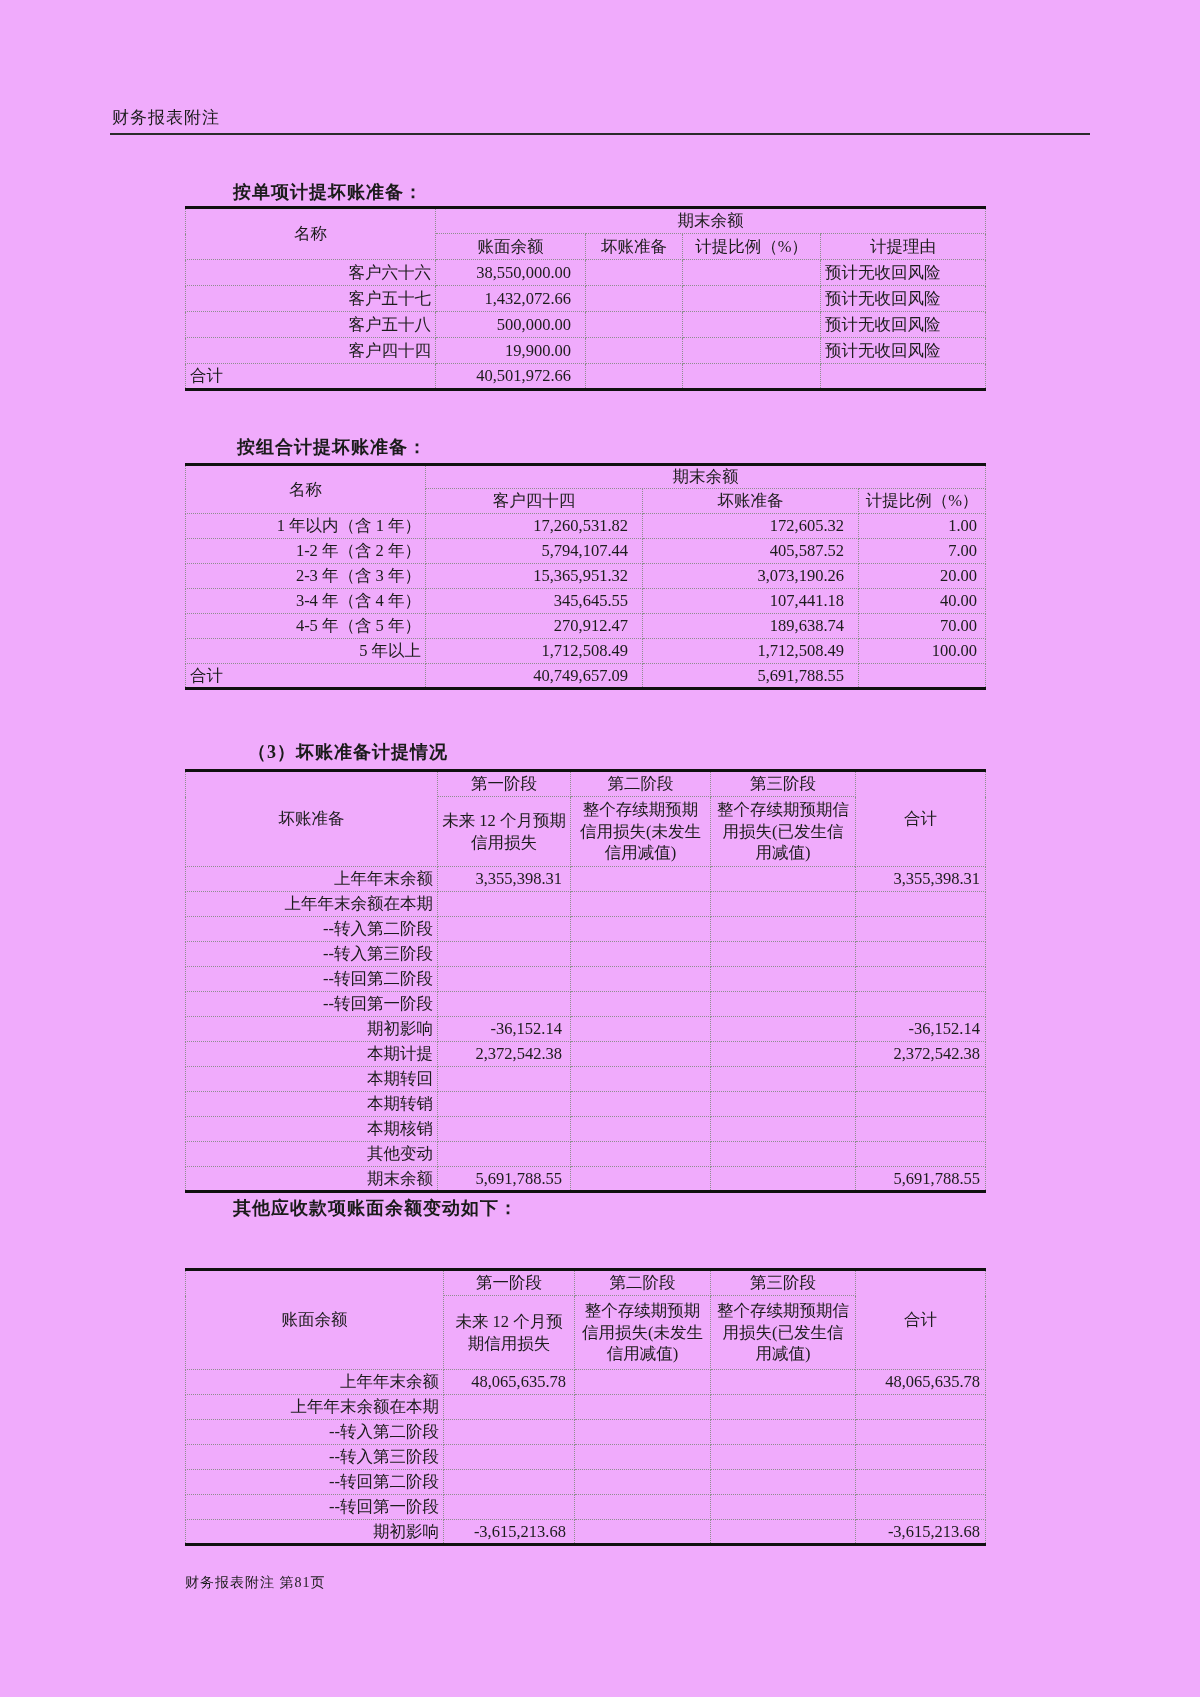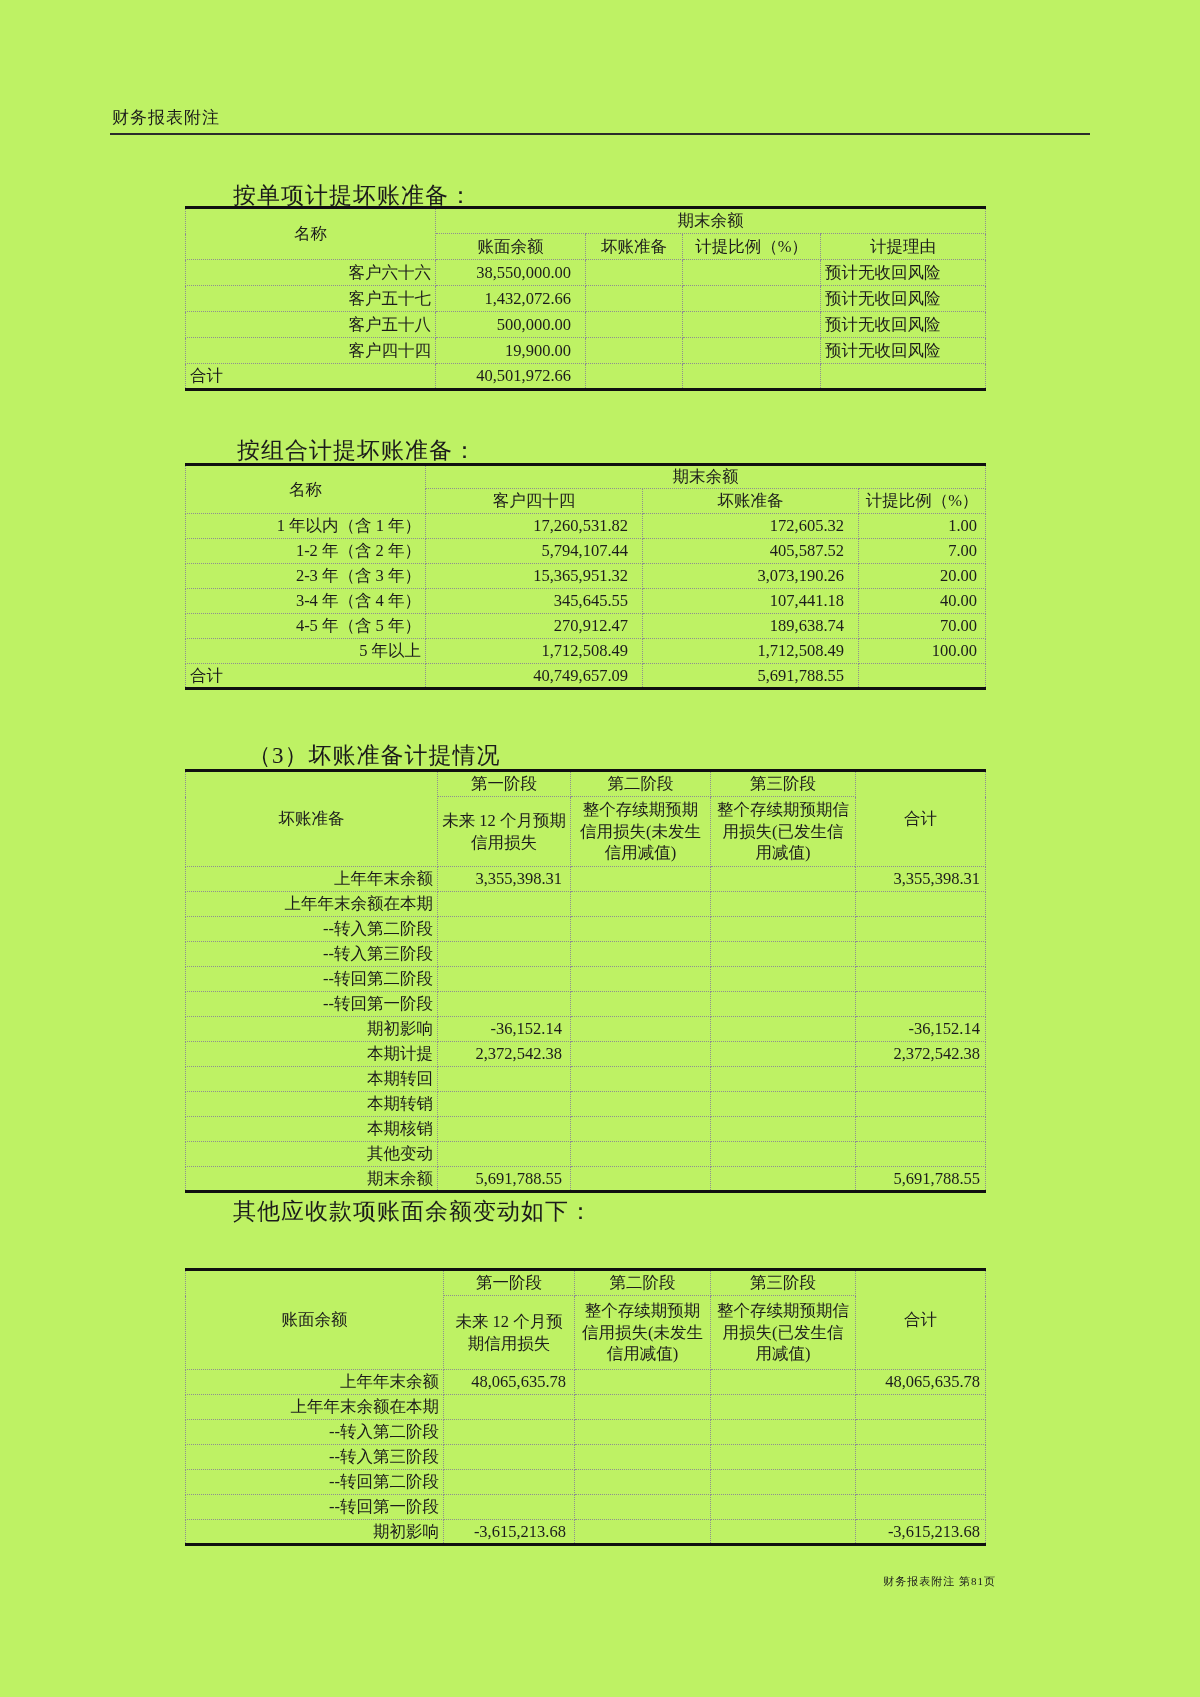--- a/index.html
+++ b/index.html
@@ -1,26 +1,26 @@
 <!DOCTYPE html>
 <html><head>
 <meta charset="utf-8">
 <style>
   html,body{margin:0;padding:0;background:#e8e8e8;}
   .doc{
     position:relative;
     width:1200px;height:1697px;
-    background:#bef264;
+    background:#f0abfc;
     font-family:"Liberation Serif","DejaVu Serif",serif;
     color:#1b1b1b;
     overflow:hidden;
   }
   .hdr{position:absolute;left:112px;top:106px;font-size:17px;letter-spacing:1px;}
   .rule{position:absolute;left:110px;top:133px;width:980px;height:2px;background:#2b2b2b;}
-  .sec-title{position:absolute;font-size:23px;font-weight:400;letter-spacing:1px;}
+  .sec-title{position:absolute;font-size:18px;font-weight:700;letter-spacing:1px;}
   table.tbl{
     position:absolute;left:185px;width:800px;
     border-collapse:collapse;table-layout:fixed;
     font-size:16.5px;color:#1c1c1c;
     border-top:3px solid #101010;border-bottom:3px solid #101010;
   }
   .tbl th,.tbl td{
     border:1px dotted #8f8f8f;
     font-weight:400;
     padding:0 4px;
@@ -35,21 +35,21 @@
   .tbl td.rt{text-align:right;padding-right:5px;}
   .t1 tr{height:26px;}
   .t2 tr{height:25px;}
   .t2 tr.h1{height:24px;}
   .t3 tr{height:25px;}
   .t3 tr.h1{height:26px;}
   .t3 tr.sub{height:70px;}
   .t4 tr{height:25px;}
   .t4 tr.h1{height:26px;}
   .t4 tr.sub{height:74px;}
-  .footer{position:absolute;left:196px;top:1574px;width:800px;text-align:right;font-size:11px;letter-spacing:1px;}
+  .footer{position:absolute;left:185px;top:1574px;width:800px;text-align:left;font-size:14px;letter-spacing:1px;}
 </style>
 </head>
 <body>
 
 <div class="doc">
 
   <div class="hdr">财务报表附注</div>
   <div class="rule"></div>
 
   <div class="sec-title" style="left:233px;top:180px;">按单项计提坏账准备：</div>

